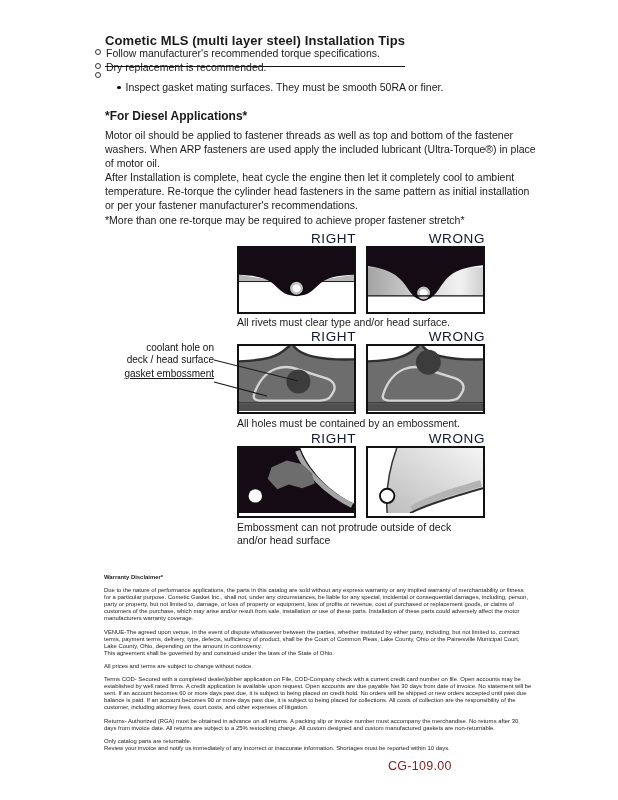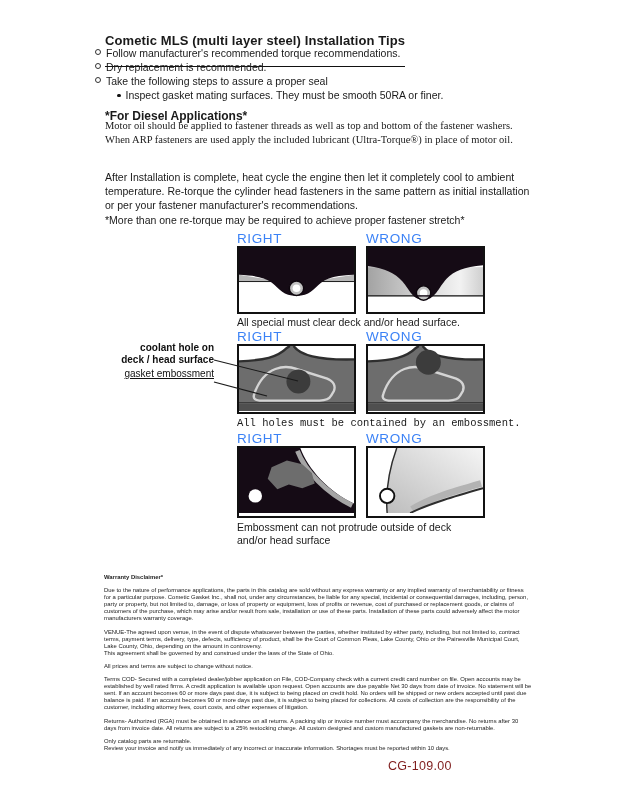--- a/index.html
+++ b/index.html
@@ -9,51 +9,50 @@
 
   
   .page-title{left:105px;top:21px;font-size:13px;font-weight:bold;border-bottom:1.5px solid #111;padding-bottom:18px;letter-spacing:.1px;margin-top:12px;}
   .tips{left:95px;top:46px;width:440px;font-size:10.5px;line-height:14px;}
   .tip-row{display:flex;align-items:baseline;}
   .tip-row .marker{width:4px;height:4px;border:1px solid #333;border-radius:50%;flex:0 0 auto;margin-right:5px;position:relative;top:-2px;}
   .sub .marker{width:3.5px;height:3.5px;background:#111;border:none;margin-right:5px;}
   .sub{padding-left:22px;}
   .diesel-heading{left:105px;top:109px;font-size:12px;font-weight:bold;}
   .body-par{left:105px;width:434px;font-size:10.5px;line-height:14px;}
-  .p1{top:119px;font-family:Liberation Serif, serif;} .p2{top:170px;} .p3{top:213px;}
+  .p1{top:128px;} .p2{top:170px;} .p3{top:213px;}
 
   
-  .fig-label{font-size:13.5px;letter-spacing:.6px;color:#3b82f6;text-align:left;width:119px;}
+  .fig-label{font-size:13.5px;letter-spacing:.6px;color:#0f172a;text-align:right;width:119px;}
   .panel{width:119px;border:2px solid #111;box-sizing:border-box;background:#fff;overflow:hidden;}
   .panel svg{display:block;width:115px;}
   .caption{font-size:10.5px;line-height:12.5px;color:#1a1a1a;}
   .annot{font-size:10px;line-height:11.5px;text-align:right;width:110px;color:#111;}
 
   .warranty{left:104px;top:574px;width:428px;font-size:5.9px;line-height:7.1px;color:#222;}
   .warranty .w-head{font-weight:bold;margin-bottom:6px;}
   .warranty p{margin:0 0 6px 0;}
   .doc-code{left:388px;top:759px;font-size:12.5px;color:#7f1d1d;letter-spacing:.3px;}
 </style>
 </head>
 <body>
 
 <div class="abs page-title">Cometic MLS (multi layer steel) Installation Tips</div>
 
 <div class="abs tips">
   <div class="tip-row">
       <span class="marker"></span>
-      <span>Follow manufacturer's recommended torque recommendations.</span>
+      <span>Follow manufacturer's recommended torque specifications.</span>
     </div>
   <div class="tip-row">
       <span class="marker"></span>
       <span>Dry replacement is recommended.</span>
     </div>
   <div class="tip-row">
       <span class="marker"></span>
-      <span>Take the following steps to assure a proper seal</span>
     </div>
   <div class="tip-row sub">
       <span class="marker"></span>
       <span>Inspect gasket mating surfaces.  They must be smooth 50RA or finer.</span>
     </div>
 </div>
 
 <div class="abs diesel-heading">*For Diesel Applications*</div>
 <div class="abs body-par p1">Motor oil should be applied to fastener threads as well as top and bottom of the fastener washers. When ARP fasteners are used apply the included lubricant (Ultra-Torque®) in place of motor oil.</div>
 <div class="abs body-par p2">After Installation is complete, heat cycle the engine then let it completely cool to ambient temperature. Re-torque the cylinder head fasteners in the same pattern as initial installation or per your fastener manufacturer's recommendations.</div>
@@ -86,26 +85,26 @@
     <rect width="120" height="68" fill="#ffffff"></rect>
     <rect x="0" y="20" width="120" height="30" fill="url(#g1)"></rect>
     <rect x="0" y="50" width="120" height="18" fill="#ffffff"></rect>
     <line x1="0" y1="50" x2="120" y2="50" stroke="#111111" stroke-width="1.2"></line>
     <path d="M0,0 H120 V18 C100,20 90,24 82,32 C73,42 70,54 58,54 C46,54 44,44 36,35 C28,26 18,21 0,19 Z" fill="#150b15"></path>
     <circle cx="58" cy="47" r="7.5" fill="#c2c2c2" stroke="#0d060d" stroke-width="1.5"></circle>
     <circle cx="58" cy="47" r="4" fill="#ffffff"></circle>
     <line x1="51" y1="50" x2="65" y2="50" stroke="#150b15" stroke-width="1.5"></line>
   </svg>
 </div>
-<div class="abs caption" style="left:237px;top:316px;">All special must clear deck and/or head surface.</div>
+<div class="abs caption" style="left:237px;top:316px;">All rivets must clear type and/or head surface.</div>
 
 <div class="abs fig-label" style="left:237px;top:329px;">RIGHT</div>
 <div class="abs fig-label" style="left:366px;top:329px;">WRONG</div>
 
-<div class="abs annot pre" style="left:104px;top:342px;font-weight:bold;">coolant hole on
+<div class="abs annot pre" style="left:104px;top:342px;">coolant hole on
 deck / head surface</div>
 <div class="abs annot" style="left:104px;top:368px;text-decoration:underline;">gasket embossment</div>
 <svg class="abs" style="left:105px;top:340px;z-index:5;" width="200" height="70" viewBox="0 0 200 70">
   <line x1="109" y1="20" x2="193" y2="41" stroke="#1a1a1a" stroke-width="1.2"></line>
   <line x1="109" y1="42" x2="162" y2="56" stroke="#1a1a1a" stroke-width="1.2"></line>
 </svg>
 
 <div class="abs panel row2" style="left:237px;top:344px;height:70px;">
   <svg viewBox="0 0 120 68">
     <rect width="120" height="68" fill="#ffffff"></rect>
@@ -123,21 +122,21 @@
     <rect width="120" height="68" fill="#ffffff"></rect>
     <path d="M0,16 C26,15 40,12 50,2 L53,0 H57 C64,10 82,15 120,14 V68 H0 Z" fill="#6d6d6d"></path>
     <path d="M0,16 C26,15 40,12 50,2 L53,0" fill="none" stroke="#2e2e2e" stroke-width="2.5"></path>
     <path d="M57,0 C64,10 82,15 120,14" fill="none" stroke="#2e2e2e" stroke-width="2.5"></path>
     <rect x="0" y="60" width="120" height="8" fill="#4f4f4f"></rect>
     <line x1="0" y1="59" x2="120" y2="59" stroke="#3a3a3a" stroke-width="1"></line>
     <path d="M16,50 C20,38 28,28 38,24 C46,21 52,21 60,24 L92,34 C99,37 101,42 99,47 L96,52 C94,56 90,57 84,57 H24 C17,57 14,55 16,50 Z" fill="none" stroke="#d4d4d4" stroke-width="2.5"></path>
     <circle cx="63" cy="17" r="13" fill="#3c3c3c"></circle>
   </svg>
 </div>
-<div class="abs caption" style="left:237px;top:417px;font-family:Liberation Mono, monospace;">All holes must be contained by an embossment.</div>
+<div class="abs caption" style="left:237px;top:417px;">All holes must be contained by an embossment.</div>
 
 <div class="abs fig-label" style="left:237px;top:431px;">RIGHT</div>
 <div class="abs fig-label" style="left:366px;top:431px;">WRONG</div>
 
 <div class="abs panel row3" style="left:237px;top:446px;height:72px;">
   <svg viewBox="0 0 120 68">
     <rect width="120" height="68" fill="#ffffff"></rect>
     <path d="M0,0 H64 C72,22 94,46 120,58 V68 H0 Z" fill="#150b15"></path>
     <path d="M61,3 C69,24 91,47 118,60" fill="none" stroke="#a5a5a5" stroke-width="5"></path>
     <path d="M34,20 L50,13 L66,17 L76,26 L79,37 L66,42 L52,38 L40,43 L30,32 Z" fill="#6d6d6d"></path>

